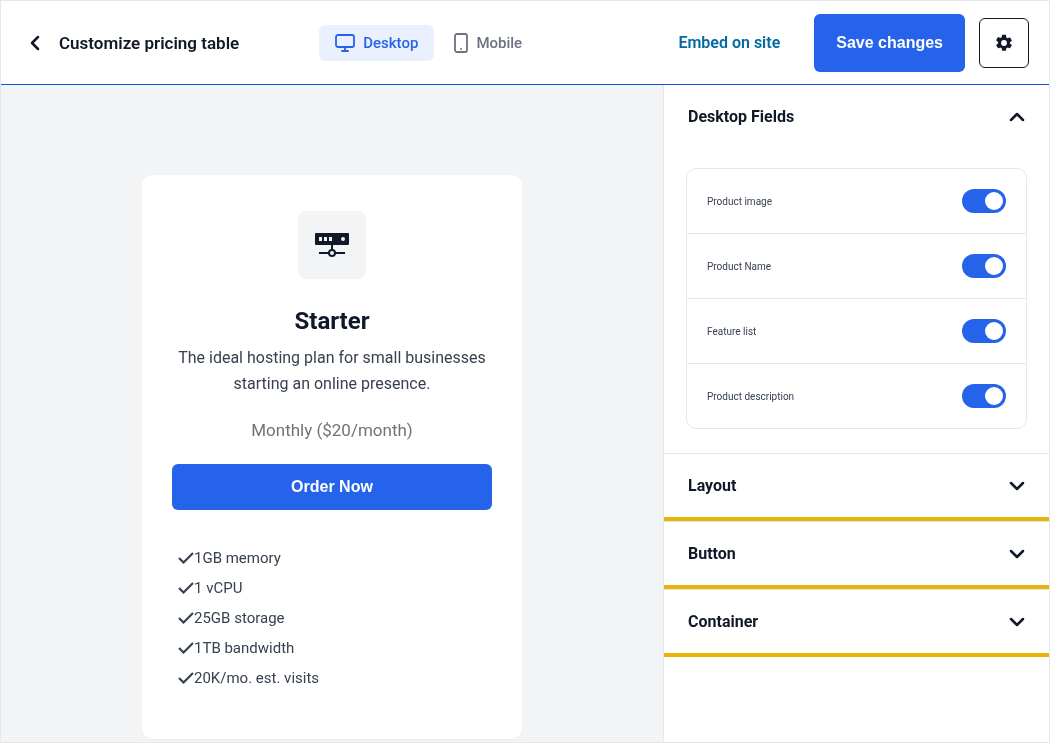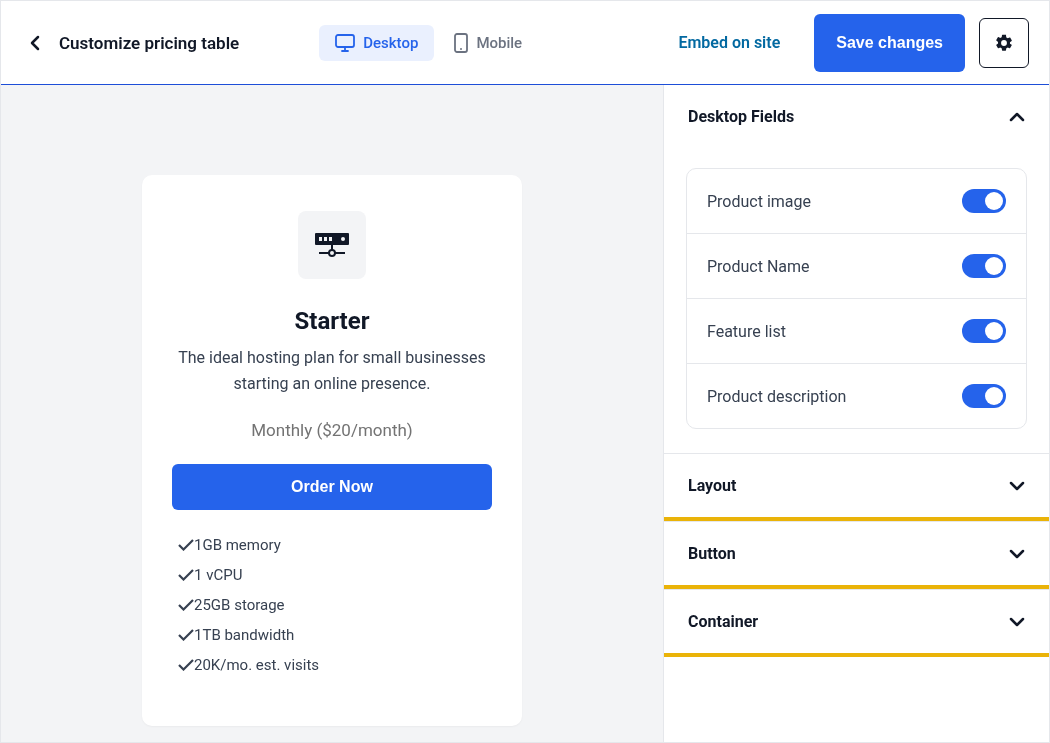--- a/index.html
+++ b/index.html
@@ -130,21 +130,21 @@
   .order-btn {
     width: 100%;
     background: #2563eb;
     color: #fff;
     font-size: 16px;
     font-weight: 600;
     border: none;
     border-radius: 6px;
     padding: 14px 0;
     cursor: pointer;
-    margin-bottom: 26px;
+    margin-bottom: 39px;
     text-align: center;
   }
   .features {
     list-style: none;
     text-align: left;
     padding-left: 6px;
   }
   .features li {
     display: flex;
     align-items: center;
@@ -179,21 +179,21 @@
   }
   .field-row {
     display: flex;
     align-items: center;
     justify-content: space-between;
     padding: 20px 20px;
     border-bottom: 1px solid #e5e7eb;
   }
   .field-row:last-child { border-bottom: none; }
   .field-label {
-    font-size: 16px;
+    font-size: 10px;
     color: #374151;
   }
   .toggle {
     width: 44px; height: 24px;
     background: #2563eb;
     border-radius: 12px;
     position: relative;
     cursor: pointer;
   }
   .toggle::after {

